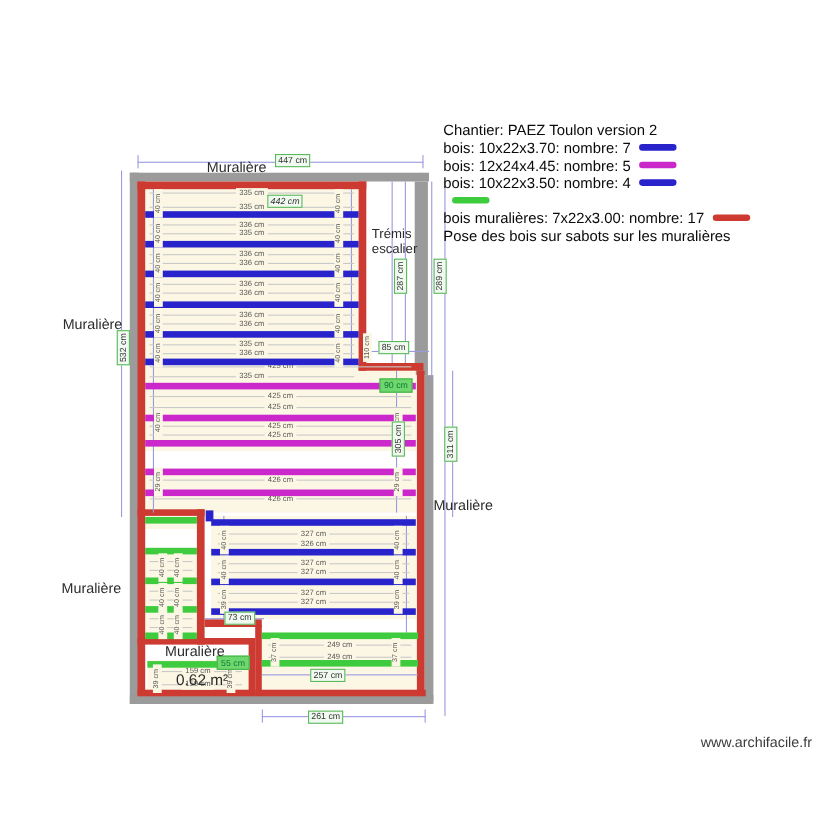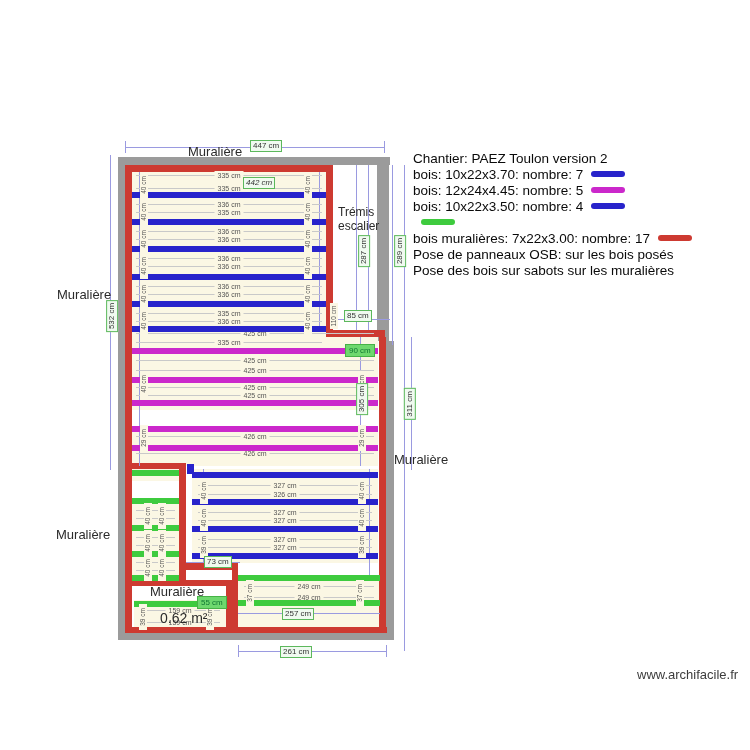--- a/index.html
+++ b/index.html
@@ -11,21 +11,21 @@
   .whitep{position:absolute;background:#ffffff;}
   .bar{position:absolute;height:6px;}
   .jline{position:absolute;height:1px;background:#c9c9c9;}
   .jline .lab{position:absolute;top:-4px;left:50%;transform:translateX(-50%);font-size:7px;line-height:9px;color:#555;background:#fbf7e4;padding:0 3px;white-space:nowrap;}
   .dimline{position:absolute;background:#9a9ae0;}
   .vlab{position:absolute;width:26px;text-align:center;font-size:6.5px;line-height:8px;color:#555;background:#fbf7e4;transform:rotate(-90deg);transform-origin:center center;white-space:nowrap;}
   .dimbox{position:absolute;font-size:8px;line-height:10px;color:#333;background:#f0faf0;border:1px solid #5cb85c;padding:0 2px;white-space:nowrap;}
   .dimbox.rot{transform:rotate(-90deg);transform-origin:center center;}
   .dimhl{position:absolute;font-size:8px;line-height:11px;color:#173;background:#6ed86e;padding:0 3px;white-space:nowrap;border:1px solid #46b246;}
   .ptext{position:absolute;color:#2b2b2b;white-space:pre-line;}
-  #legend{position:absolute;left:413px;top:110px;margin-top:40px;}
+  #legend{position:absolute;left:403px;top:110px;}
   .legrow{display:flex;align-items:center;height:16px;font-size:13.5px;color:#0a0a0a;white-space:nowrap;}
   .legrow .sw{display:inline-block;width:34px;height:6px;border-radius:3px;margin-left:8px;}
   #watermark{position:absolute;left:637px;top:667px;font-size:13px;color:#3c3c3c;}
 </style>
 </head>
 <body>
 
 <div id="stage">
   <div id="plan-layer">
       <div class="wall" style="left: 118px; top: 157px; width: 272px; height: 8px;"></div>
@@ -267,20 +267,17 @@
         <span class="sw" style="background: rgb(40, 35, 203);"></span>
       </div>
       <div class="legrow">
         <span class="sw" style="background: rgb(62, 203, 62);"></span>
       </div>
       <div class="legrow">
         <span>bois muralières: 7x22x3.00: nombre: 17</span>
         <span class="sw" style="background: rgb(205, 58, 49);"></span>
       </div>
       <div class="legrow">
-        <span>Pose de panneaux OSB: sur les bois posés</span>
-      </div>
-      <div class="legrow">
         <span>Pose des bois sur sabots sur les muralières</span>
       </div>
     </div>
   <div id="watermark">www.archifacile.fr</div>
 </div>
 
 </body></html>

